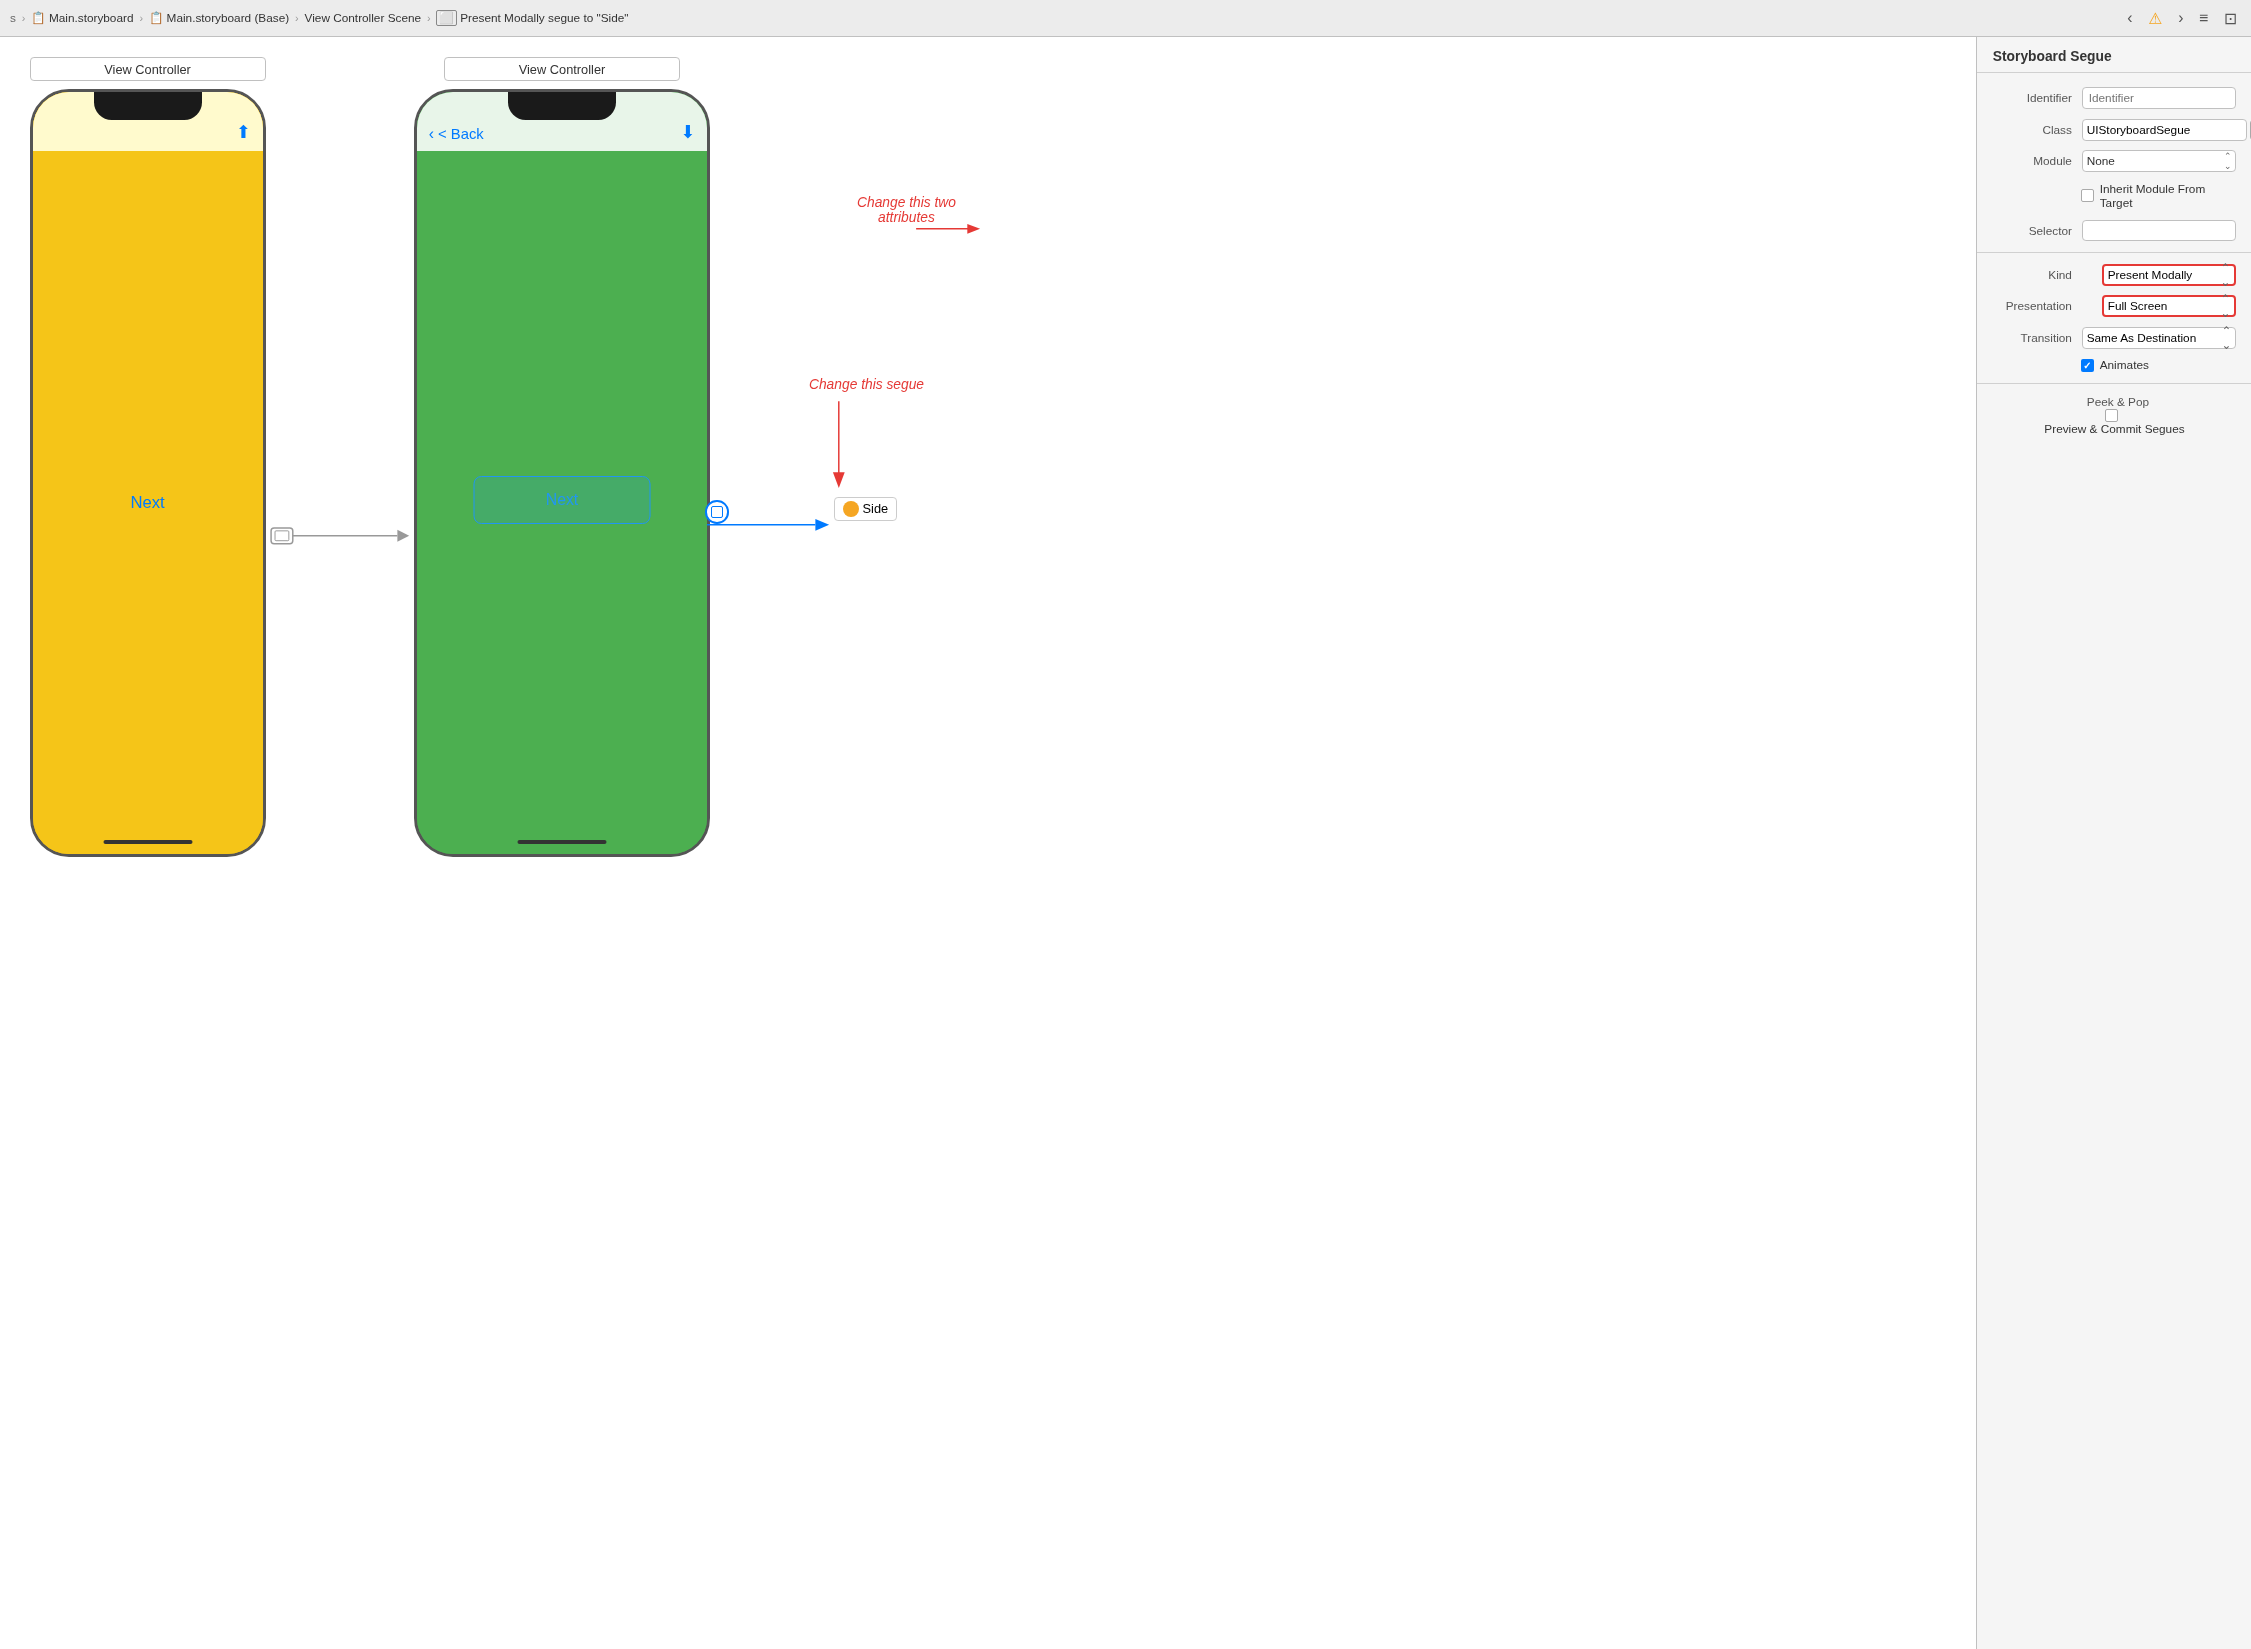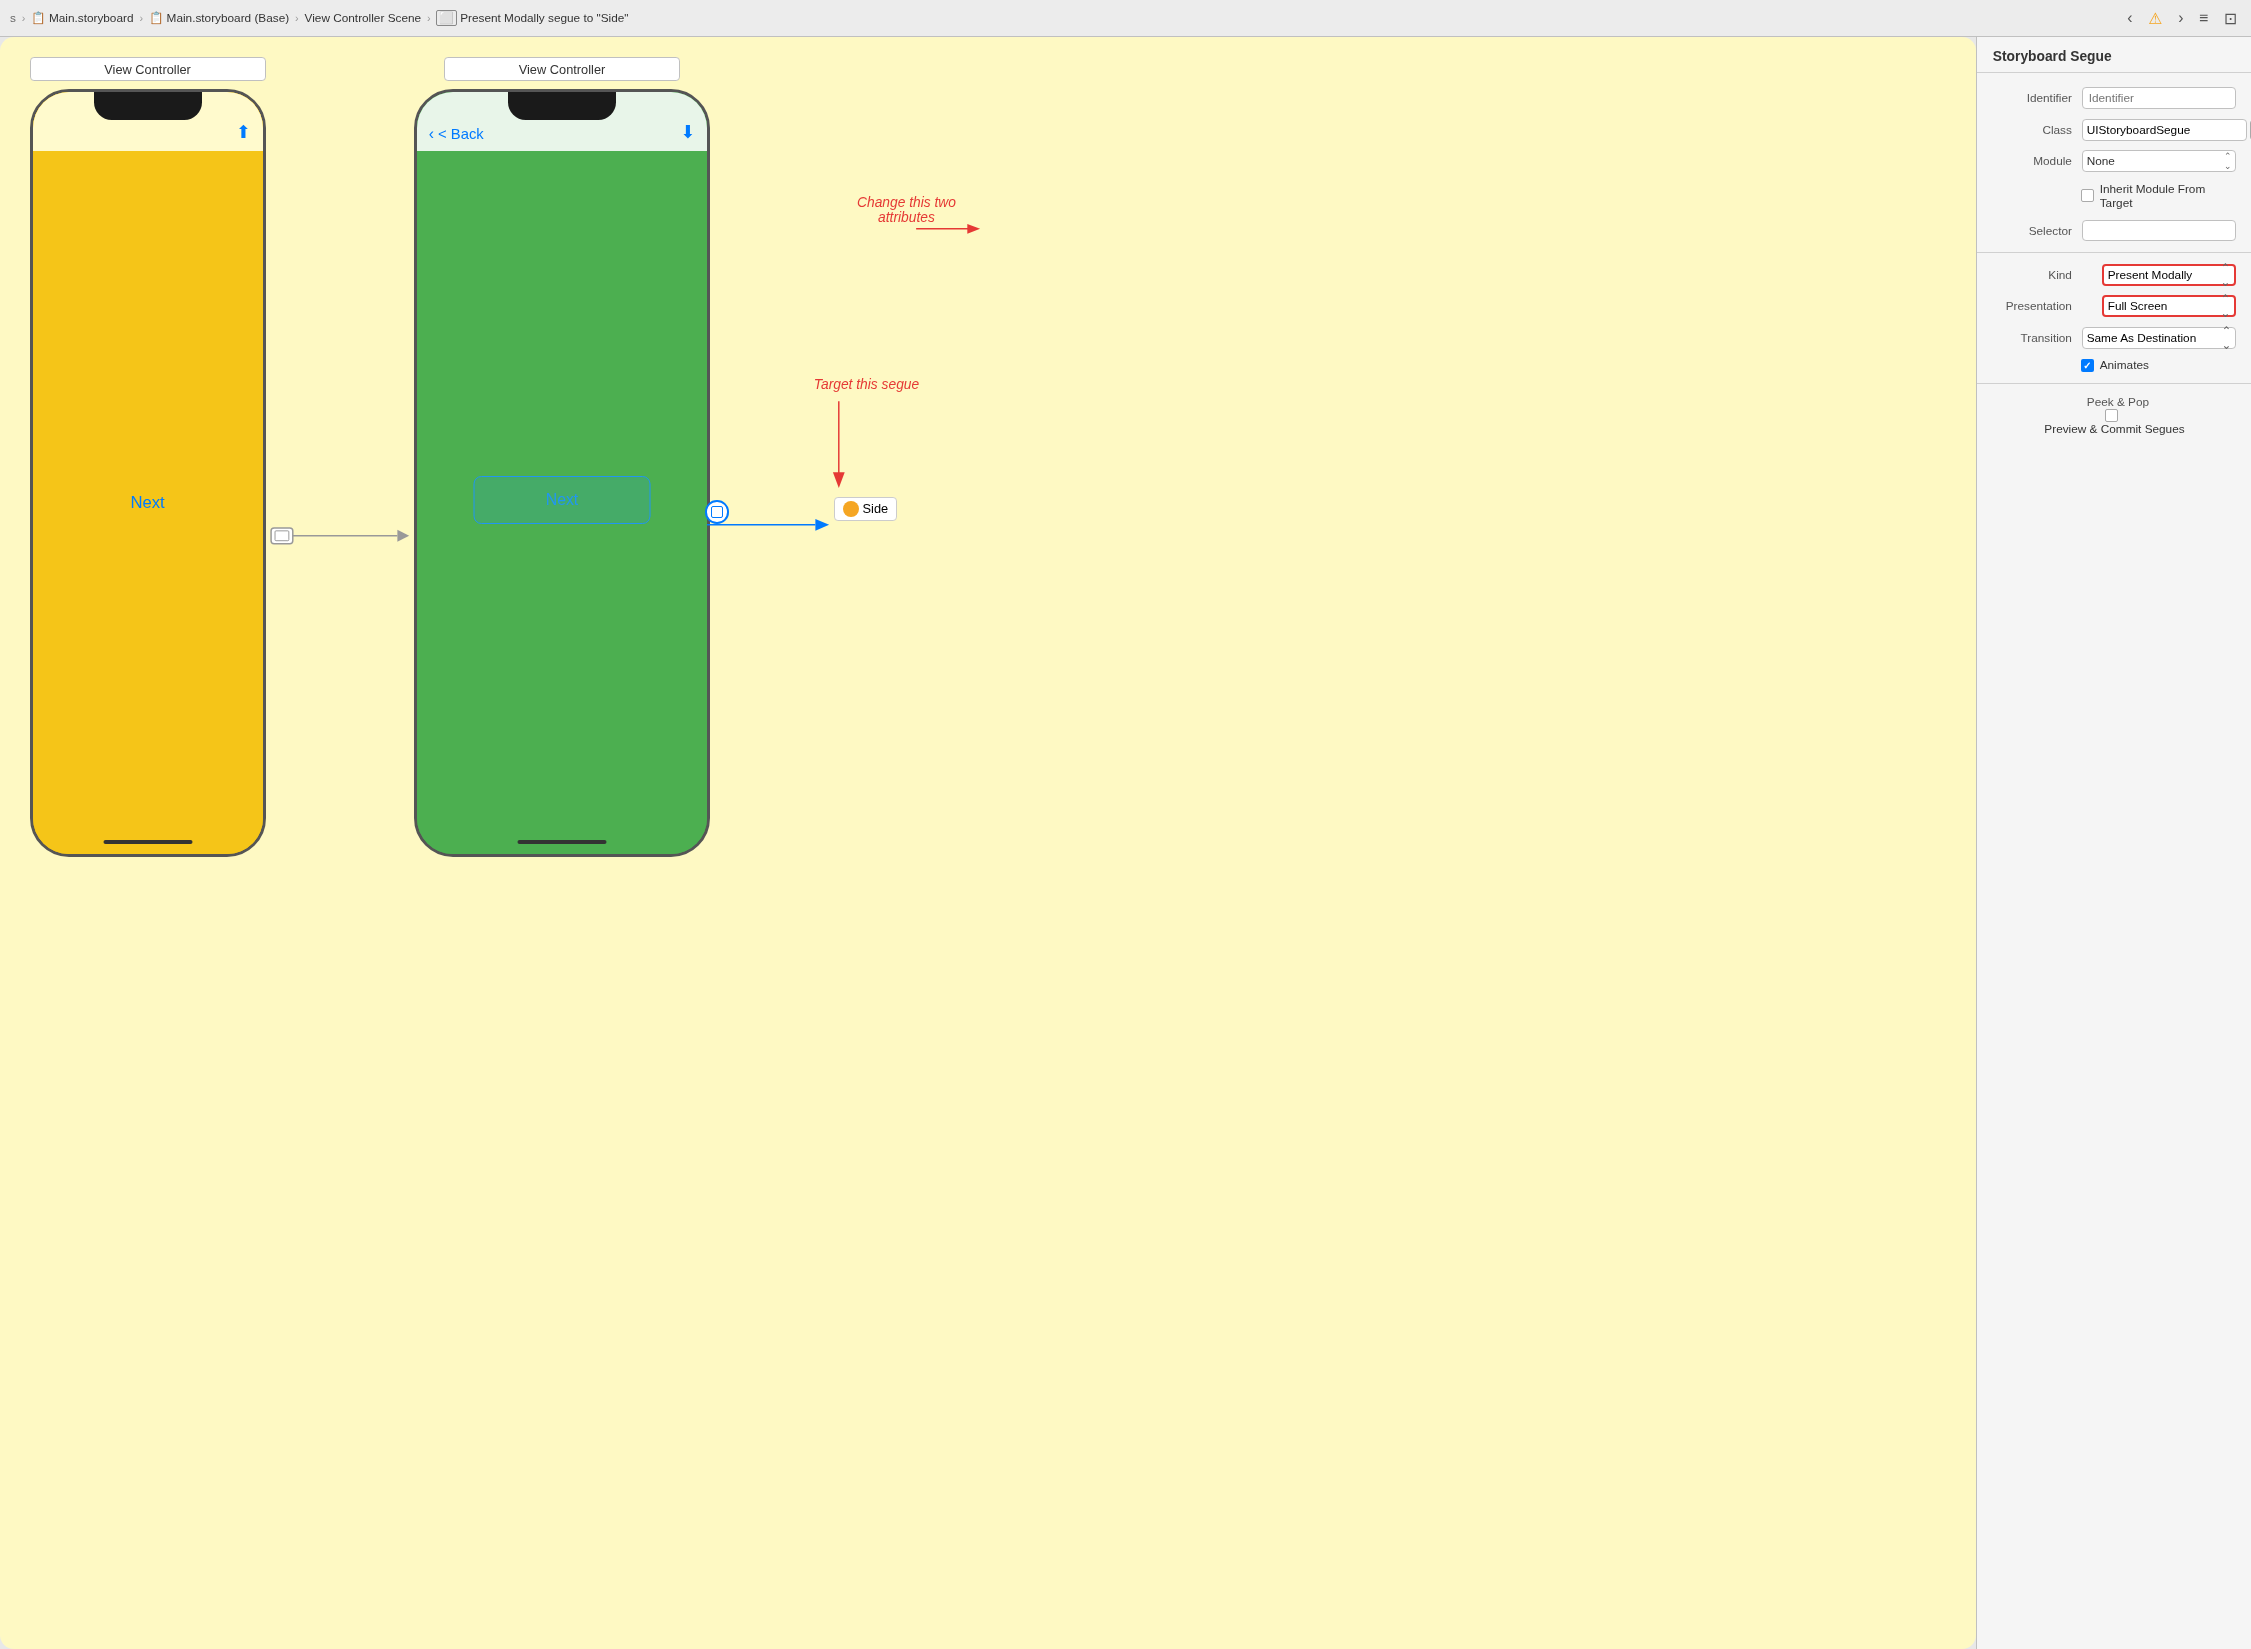--- a/index.html
+++ b/index.html
@@ -43,24 +43,23 @@
     
     .main {
       display: flex;
       flex: 1;
       overflow: hidden;
     }
 
     
     .canvas {
       flex: 1;
-      background: #fef9c3;
+      background: #ffffff;
       position: relative;
       overflow: hidden;
-      border-radius: 14px;
     }
 
     
     .vc-card {
       position: absolute;
       display: flex;
       flex-direction: column;
       align-items: center;
     }
     .vc-label {
@@ -497,21 +496,21 @@
       <span style="white-space:pre-line;">Change this two
 attributes</span>
     </div>
 
     <svg style="position:absolute;left:916px;top:182px;overflow:visible;" width="79" height="19.7" viewBox="0 0 80 20">
       <line x1="0" y1="10" x2="60" y2="10" stroke="#e53935" stroke-width="1.5"></line>
       <polygon points="52,5 65,10 52,15" fill="#e53935"></polygon>
     </svg>
 
     <div class="annotation" style="position:absolute;left:768px;top:340px;width:197px;">
-      <span>Target this segue</span>
+      <span>Change this segue</span>
     </div>
 
     <svg style="position:absolute;left:824px;top:364px;overflow:visible;" width="29.6" height="99" viewBox="0 0 30 100">
       <line x1="15" y1="0" x2="15" y2="80" stroke="#e53935" stroke-width="1.5"></line>
       <polygon points="9,72 15,88 21,72" fill="#e53935"></polygon>
     </svg>
 
   </div>
 
   <div class="right-panel">

